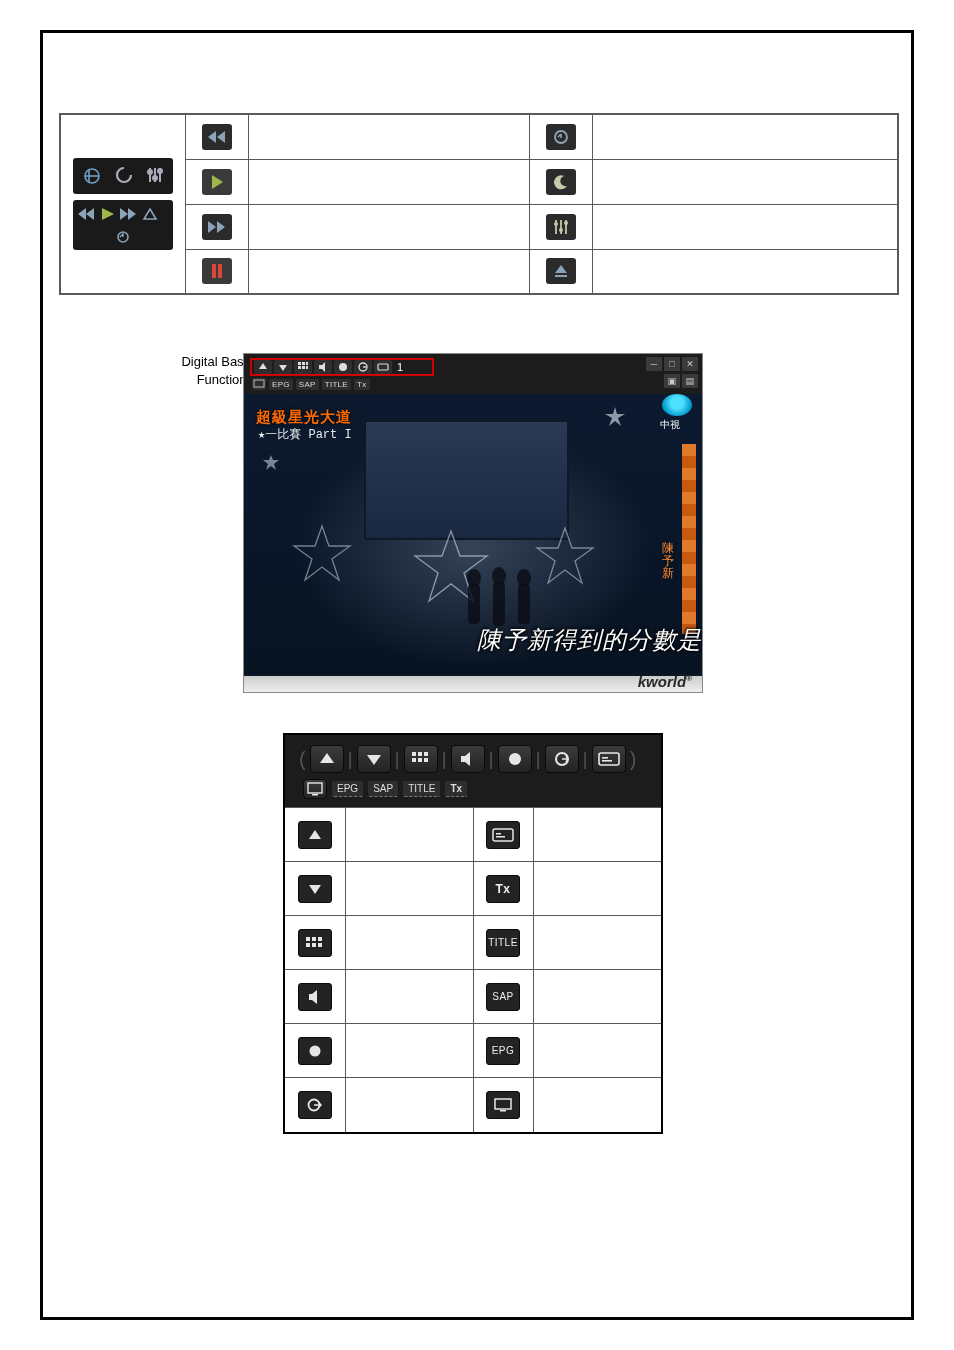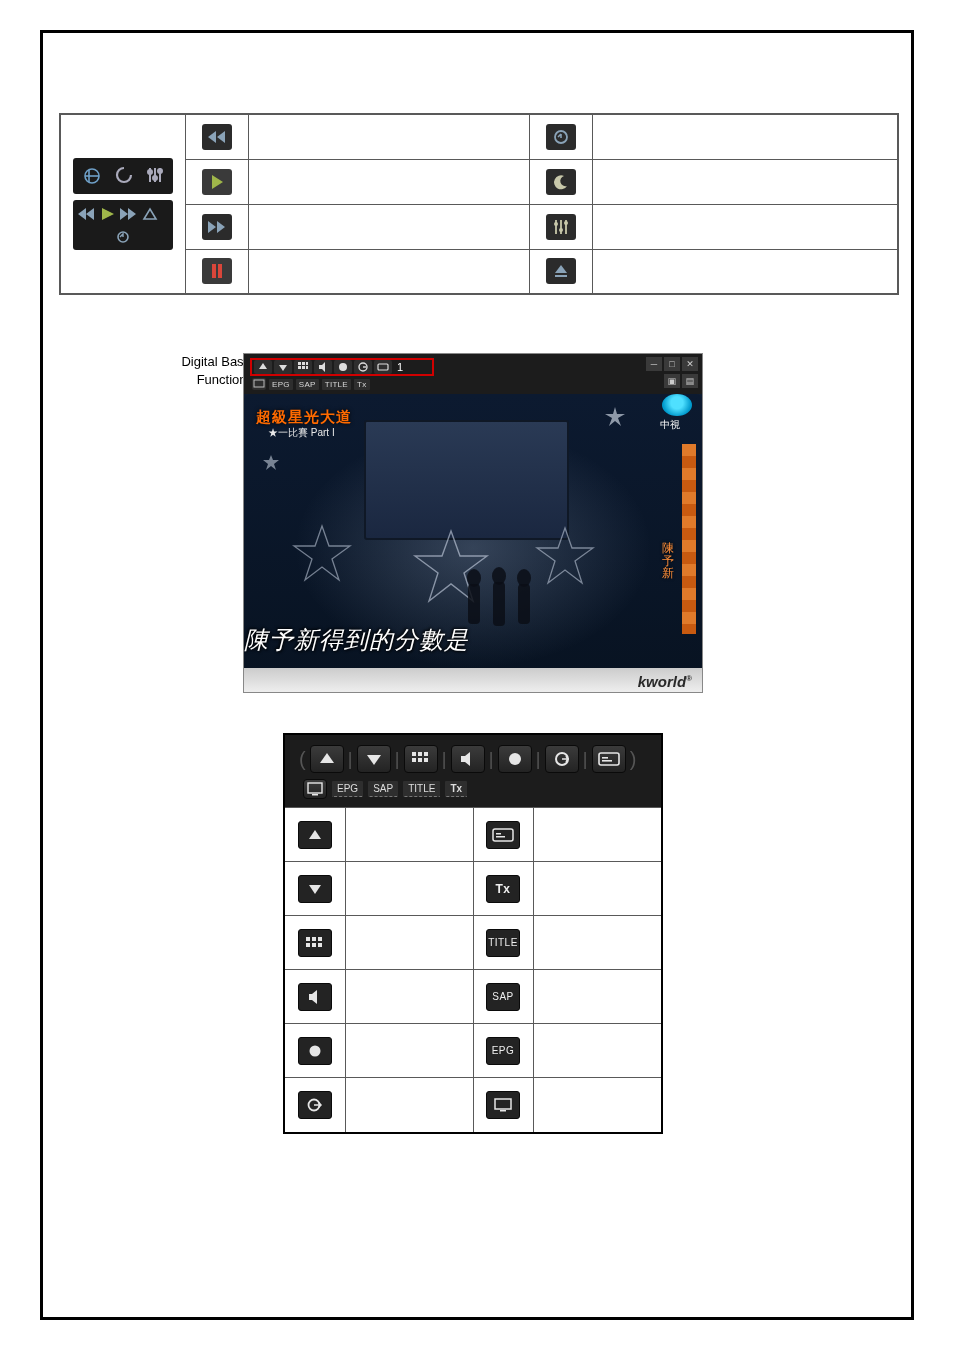--- a/index.html
+++ b/index.html
@@ -193,23 +193,24 @@
     position: absolute;
     left: 12px; top: 14px;
     font-size: 15px;
     font-weight: bold;
     color: #ff6a00;
     text-shadow: 0 0 4px #000;
     letter-spacing: 1px;
   }
   .banner-sub {
     position: absolute;
-    left: 24px; top: 32px;
-    font-size: 10px;
+    left: 14px; top: 32px;
+    font-size: 12px;
     color: #e8e8e8;
+    font-family: Liberation Mono, monospace;
   }
   .ctv-box {
     position: absolute;
     right: 8px; top: 0;
     width: 34px;
     text-align: left;
   }
   .ctv-logo {
     width: 30px; height: 22px;
     background: radial-gradient(circle at 50% 40%, #4fe0ff 30%, #0099cc 70%);
@@ -230,40 +231,40 @@
     width: 16px;
     color: #ff8f3a;
     font-size: 12px;
     line-height: 1.05;
     text-shadow: 0 0 3px #000;
   }
   .subtitle-cn {
     position: absolute;
     left: 0; right: 0;
     bottom: 18px;
-    text-align: left;
+    text-align: right;
     font-size: 24px;
     color: #fff;
     font-family: "Microsoft JhengHei", "SimHei", sans-serif;
     text-shadow: 1px 1px 3px #000, -1px -1px 3px #000;
     font-style: italic;
     letter-spacing: 1px;
   }
   .kworld {
     position: absolute;
     right: 10px; bottom: 2px;
     font-style: italic;
     font-weight: bold;
     font-size: 15px;
     color: #2a2a2a;
   }
   .kworld sup { font-size: 8px; }
   .shot-bottombar {
     position: absolute;
-    left: 0; right: 0; bottom: 0; height: 24px;
+    left: 0; right: 0; bottom: 0; height: 16px;
     background: linear-gradient(#ccc, #eee);
   }
   
   
   .table2-wrap {
     position: absolute;
     left: 240px;
     top: 700px;
     width: 380px;
     border: 2.5px solid #000;

